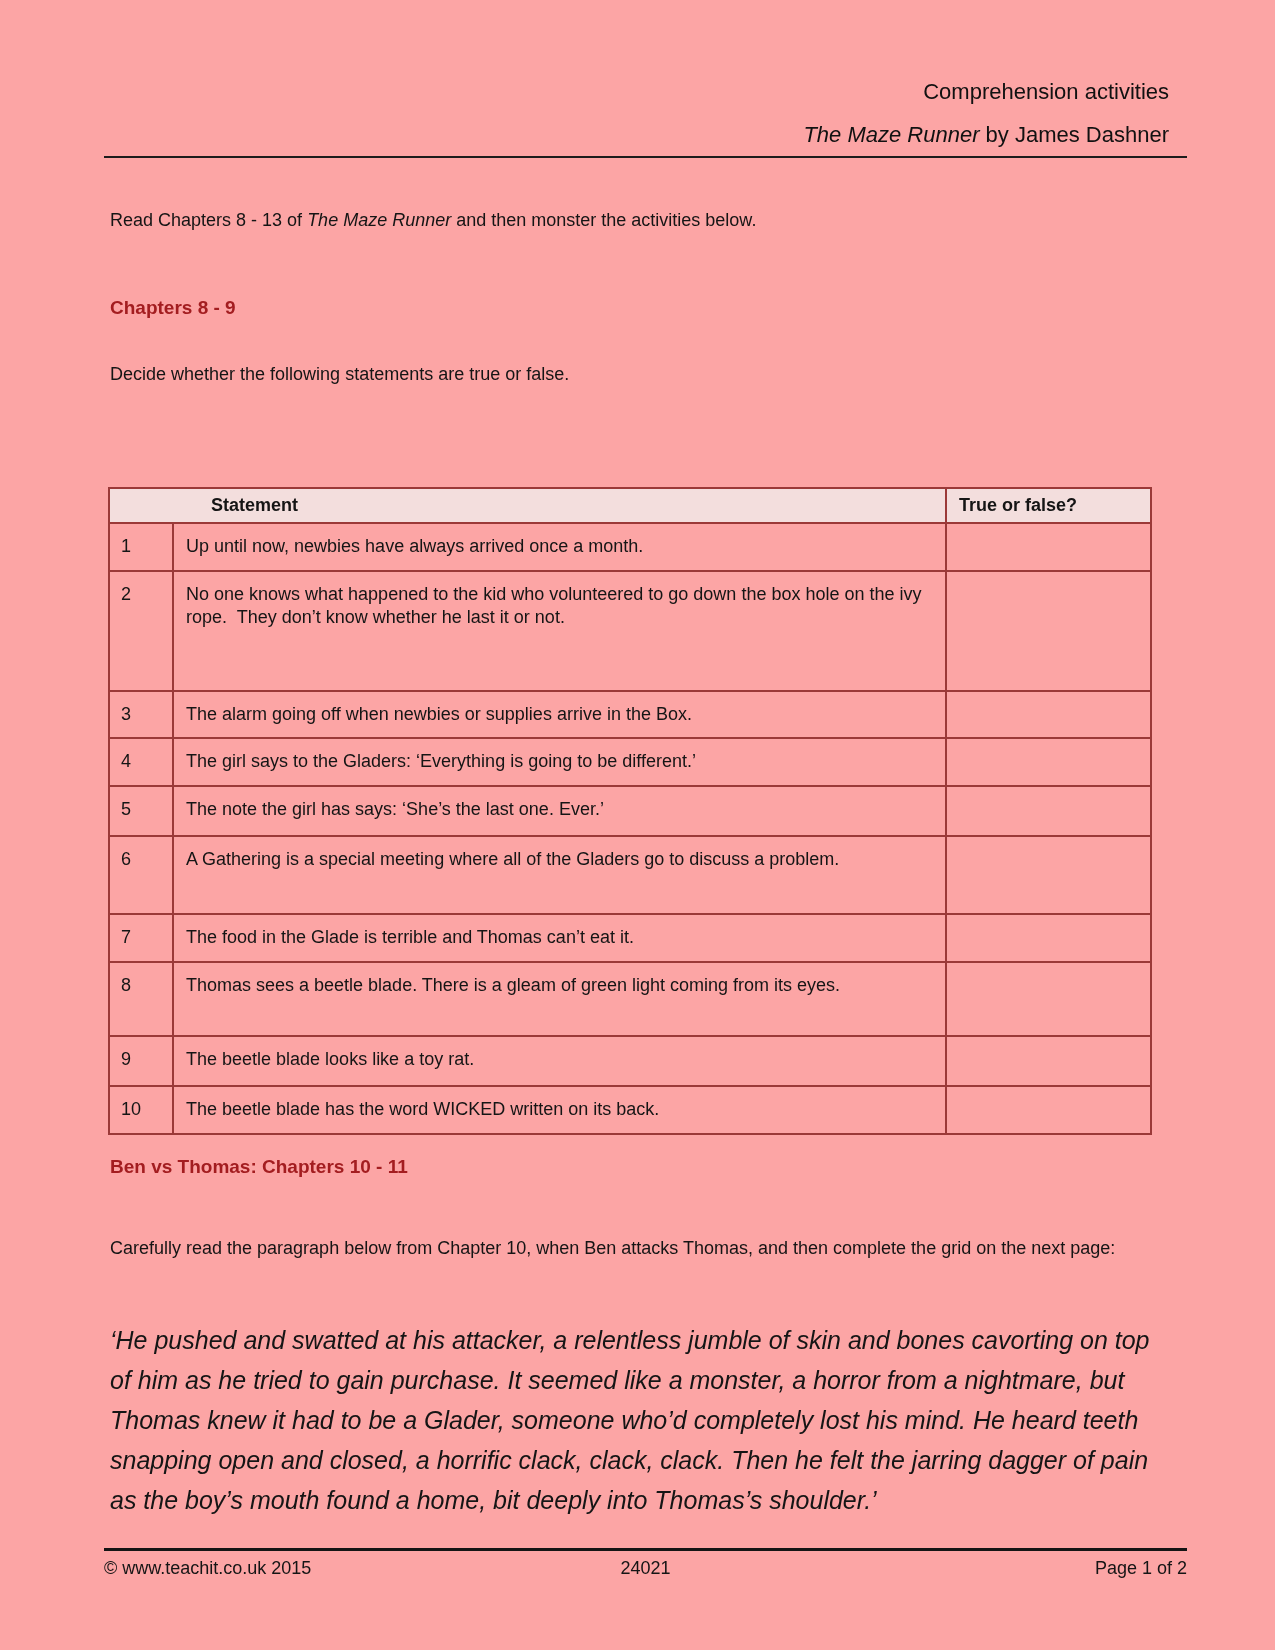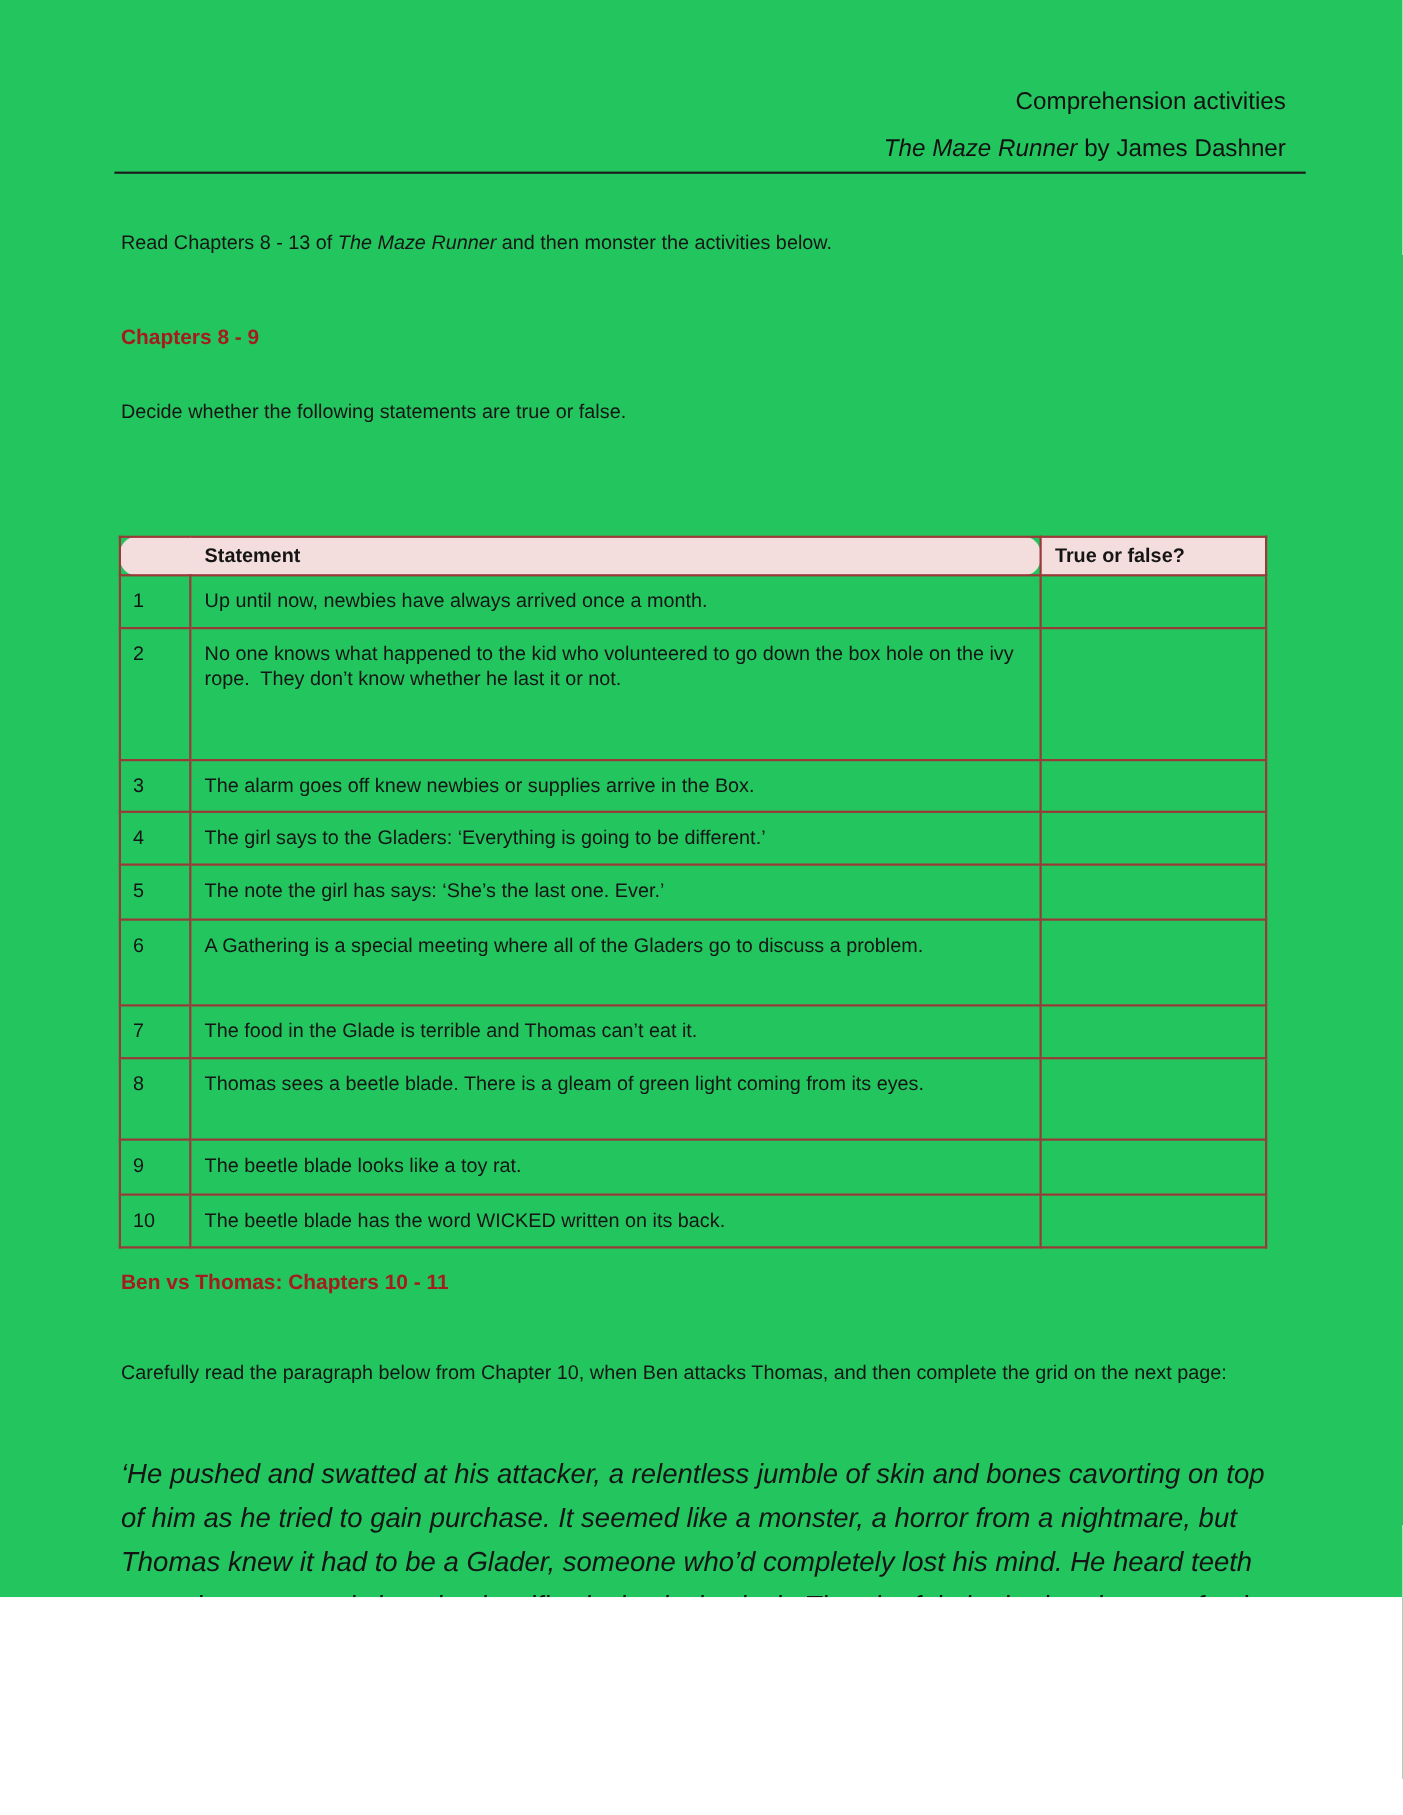--- a/index.html
+++ b/index.html
@@ -5,22 +5,22 @@
   :root{
     --accent:#a31d20;
     --tborder:#9b3938;
     --theader-bg:#f3dedd;
     --ink:#151515;
   }
   *{margin:0;padding:0;box-sizing:border-box;}
   html,body{background:#ffffff;}
   .page{
     position:relative;
-    width:1275px;height:1452px;
-    background:#22c55e;
+    width:1275px;height:1650px;
+    background:#fca5a5;
     font-family:"Liberation Sans", sans-serif;
     color:var(--ink);
     overflow:hidden;
   }
   
   .doc-header{
     position:absolute;top:70px;right:106px;
     text-align:right;font-size:22px;line-height:43px;color:#111;
   }
   .doc-header .italic{font-style:italic;}
@@ -85,21 +85,21 @@
   .tf-table col.c-ans{width:205px;}
   .tf-table th,.tf-table td{
     border:2px solid var(--tborder);
     vertical-align:top;
   }
   .tf-table thead th{
     background:var(--theader-bg);
     font-weight:bold;text-align:left;
     padding:6px 12px 6px 12px;height:34px;
   }
-  .tf-table thead th.h-stmt{padding-left:76px;border-radius:15px;}
+  .tf-table thead th.h-stmt{padding-left:101px;}
   .tf-table td{padding:11px 12px;line-height:23px;}
   .tf-table td.cell-num{padding-left:11px;}
   .tf-table td.cell-stmt{white-space:pre-wrap;margin-top:23px;}
   tbody tr:nth-child(1){height:48px;}
   tbody tr:nth-child(2){height:120px;}
   tbody tr:nth-child(3){height:46px;}
   tbody tr:nth-child(4){height:48px;}
   tbody tr:nth-child(5){height:50px;}
   tbody tr:nth-child(6){height:78px;}
   tbody tr:nth-child(7){height:48px;}
@@ -162,21 +162,21 @@
       <td class="cell-stmt">Up until now, newbies have always arrived once a month.</td>
       <td class="cell-ans"></td>
     </tr>
         <tr>
       <td class="cell-num">2</td>
       <td class="cell-stmt">No one knows what happened to the kid who volunteered to go down the box hole on the ivy rope.  They don’t know whether he last it or not.</td>
       <td class="cell-ans"></td>
     </tr>
         <tr>
       <td class="cell-num">3</td>
-      <td class="cell-stmt">The alarm goes off knew newbies or supplies arrive in the Box.</td>
+      <td class="cell-stmt">The alarm going off when newbies or supplies arrive in the Box.</td>
       <td class="cell-ans"></td>
     </tr>
         <tr>
       <td class="cell-num">4</td>
       <td class="cell-stmt">The girl says to the Gladers: ‘Everything is going to be different.’</td>
       <td class="cell-ans"></td>
     </tr>
         <tr>
       <td class="cell-num">5</td>
       <td class="cell-stmt">The note the girl has says: ‘She’s the last one. Ever.’</td>

